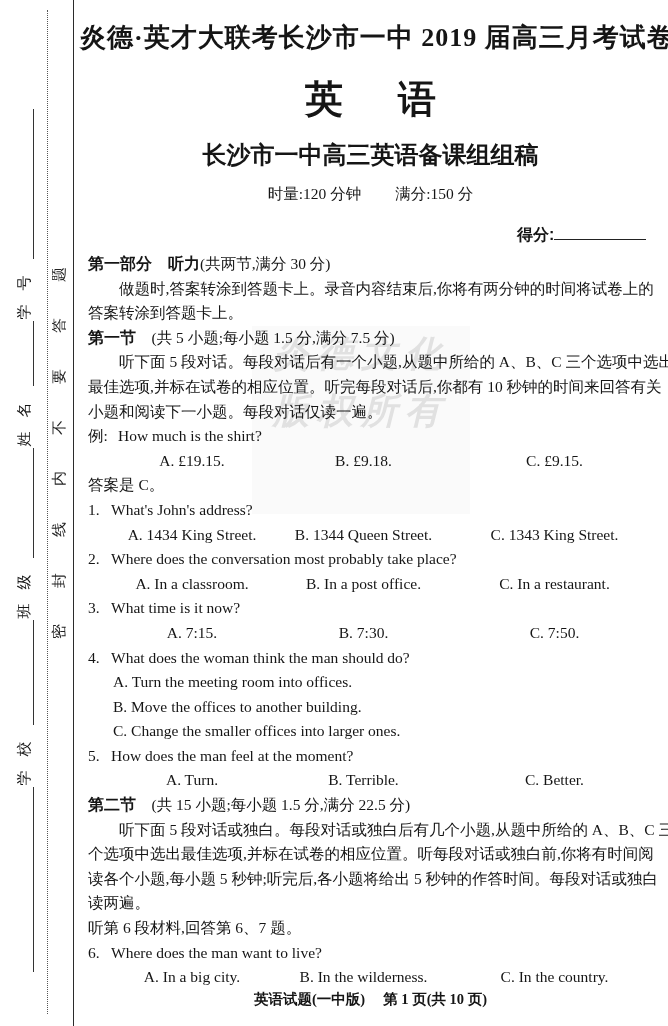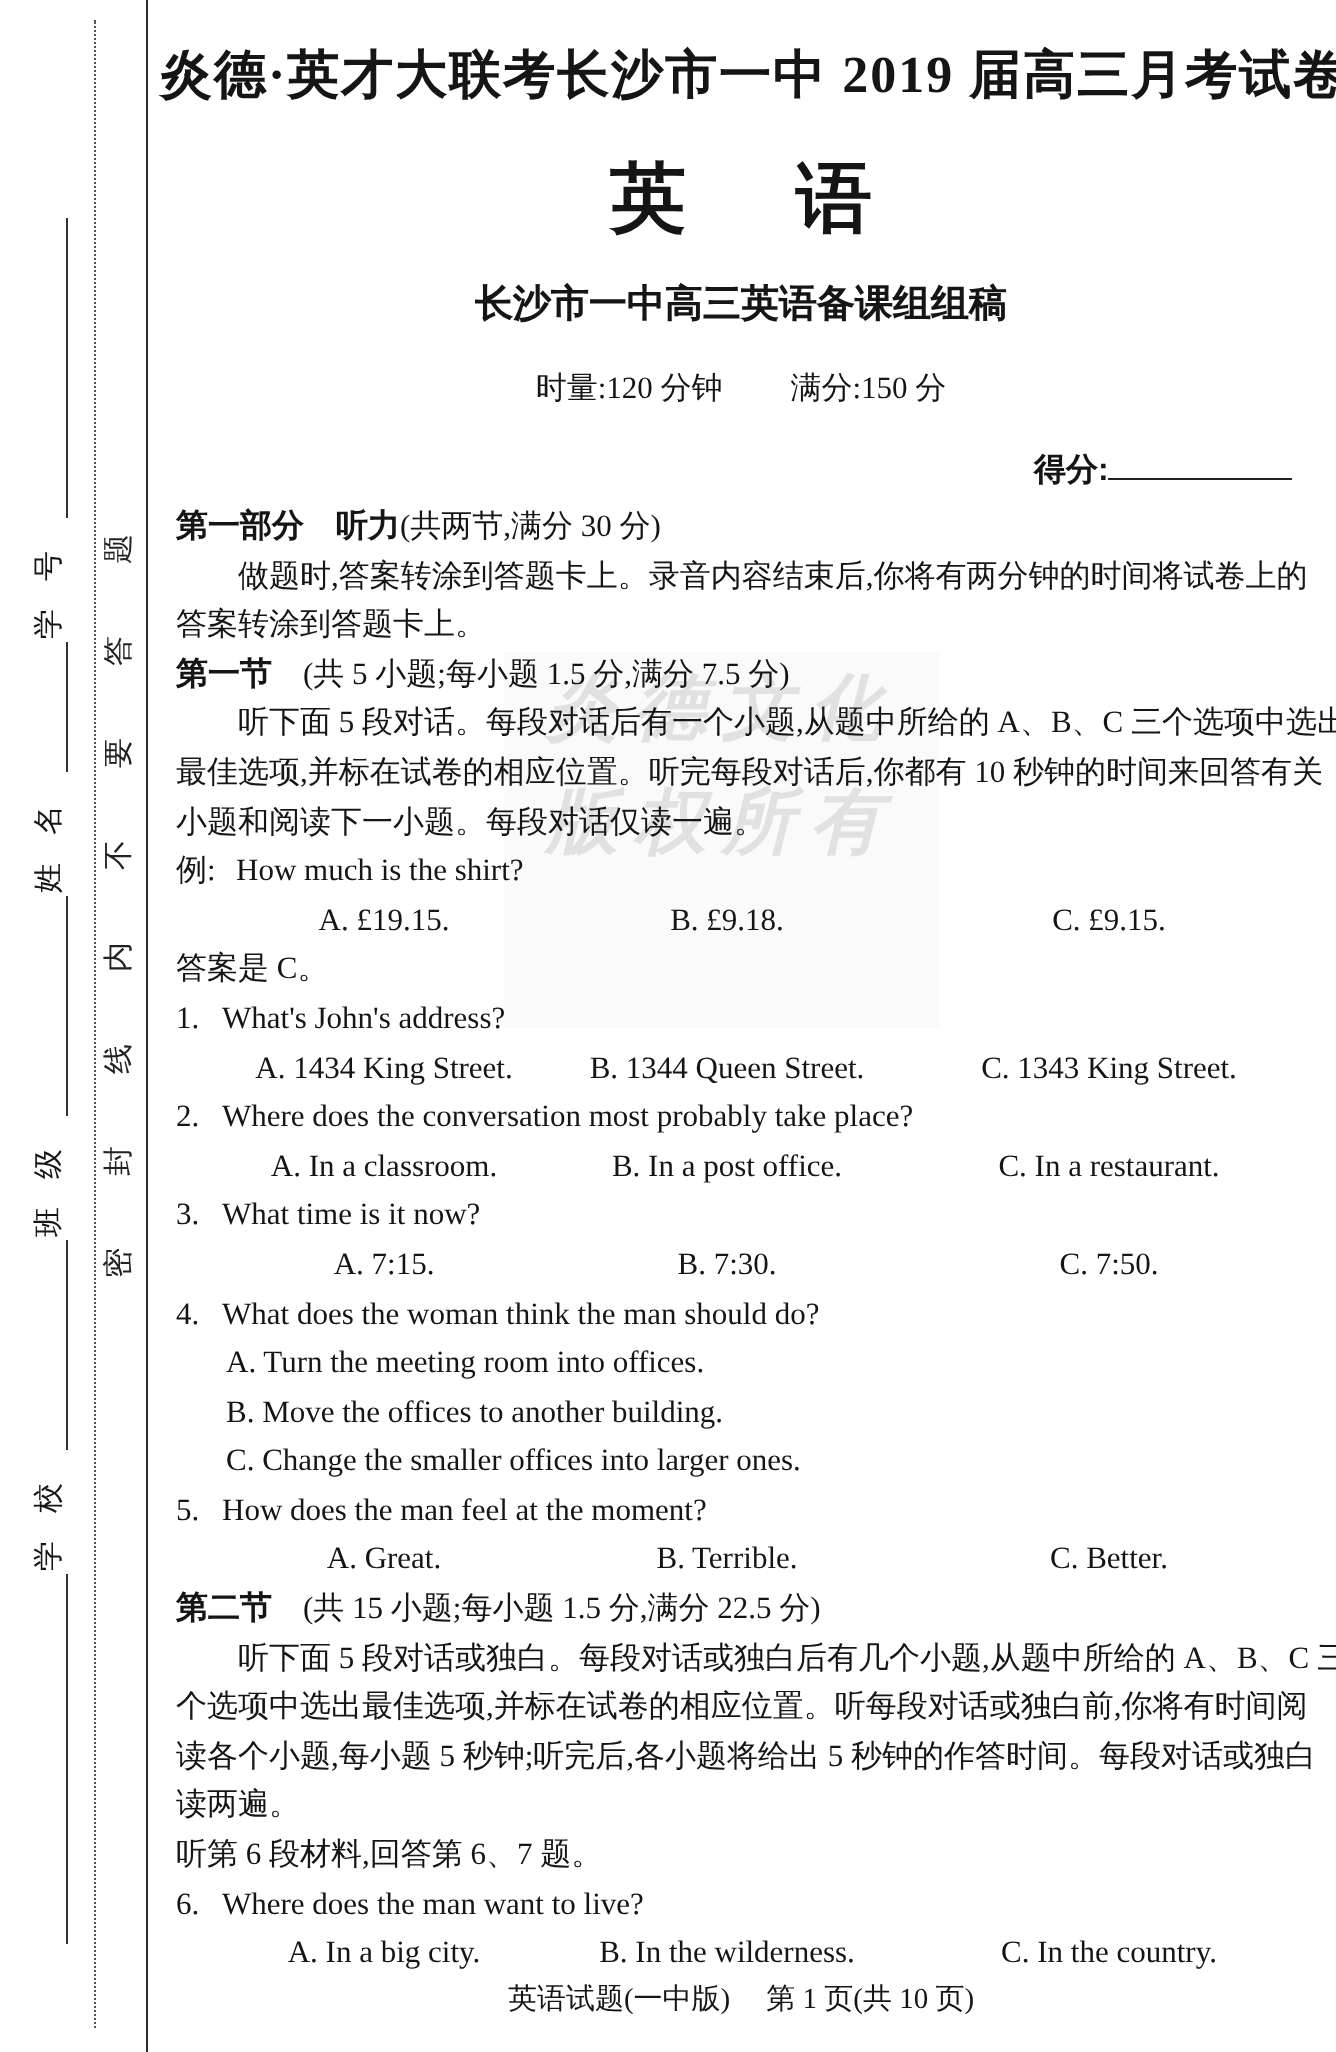--- a/index.html
+++ b/index.html
@@ -39,21 +39,21 @@
     font-size:26px; font-weight:bold; letter-spacing:1px; white-space:nowrap;
   }
   .head-subject{
     position:absolute; left:88px; top:74px; width:565px; text-align:center;
     font-family:"Liberation Sans", sans-serif; font-weight:bold; font-size:38px;
   }
   .head-subject span{display:inline-block;}
   .head-subject .gap{width:55px;}
   .organizer{
     position:absolute; left:88px; top:139px; width:565px; text-align:center;
-    font-family:"Liberation Sans", sans-serif; font-weight:bold; font-size:19px;
+    font-family:"Liberation Sans", sans-serif; font-weight:bold; font-size:24px;
   }
   .meta{
     position:absolute; left:88px; top:184px; width:565px; text-align:center; font-size:15.5px;
   }
   .meta span{margin:16px 17px;}
   .score{
     position:absolute; left:517px; top:224px; font-size:16px; white-space:nowrap;
   }
   .score .score-label{font-family:"Liberation Sans", sans-serif; font-weight:bold;}
   .score .score-line{display:inline-block; width:92px; border-bottom:1px solid #222; height:15px;}
@@ -68,21 +68,21 @@
   .indent{padding-left:31px;}
   .qnum{display:inline-block; min-width:23px;}
   .exlabel{display:inline-block; min-width:30px;}
   .opt-row{display:flex; padding-left:25px;text-align:center;}
   .opt-a{width:158px;}
   .opt-b{width:185px;}
   .opt-c{flex:1;}
   .opt-stacked{padding-left:25px;}
   
   .footer{
-    position:absolute; left:88px; top:990px; width:565px; text-align:center; font-size:14.5px;
+    position:absolute; left:88px; top:990px; width:565px; text-align:center; font-size:14.5px;font-weight:bold;
   }
   .footer span{margin:0 9px;}
 </style>
 </head>
 <body>
 
 <div class="page">
 
   <div class="seal-names">
     <span class="blank b0"></span>
@@ -172,21 +172,21 @@
       <span class="qnum">4.</span><span>What does the woman think the man should do?</span>
     </div>
     <div class="line opt-stacked">A. Turn the meeting room into offices.</div>
     <div class="line opt-stacked">B. Move the offices to another building.</div>
     <div class="line opt-stacked">C. Change the smaller offices into larger ones.</div>
 
     <div class="line">
       <span class="qnum">5.</span><span>How does the man feel at the moment?</span>
     </div>
     <div class="opt-row">
-      <span class="opt-a">A. Great.</span>
+      <span class="opt-a">A. Turn.</span>
       <span class="opt-b">B. Terrible.</span>
       <span class="opt-c">C. Better.</span>
     </div>
 
     <div class="line">
       <span class="h-bold">第二节</span>　<span class="h-note">(共 15 小题;每小题 1.5 分,满分 22.5 分)</span>
     </div>
     <div class="line indent">听下面 5 段对话或独白。每段对话或独白后有几个小题,从题中所给的 A、B、C 三</div>
     <div class="line">个选项中选出最佳选项,并标在试卷的相应位置。听每段对话或独白前,你将有时间阅</div>
     <div class="line">读各个小题,每小题 5 秒钟;听完后,各小题将给出 5 秒钟的作答时间。每段对话或独白</div>

